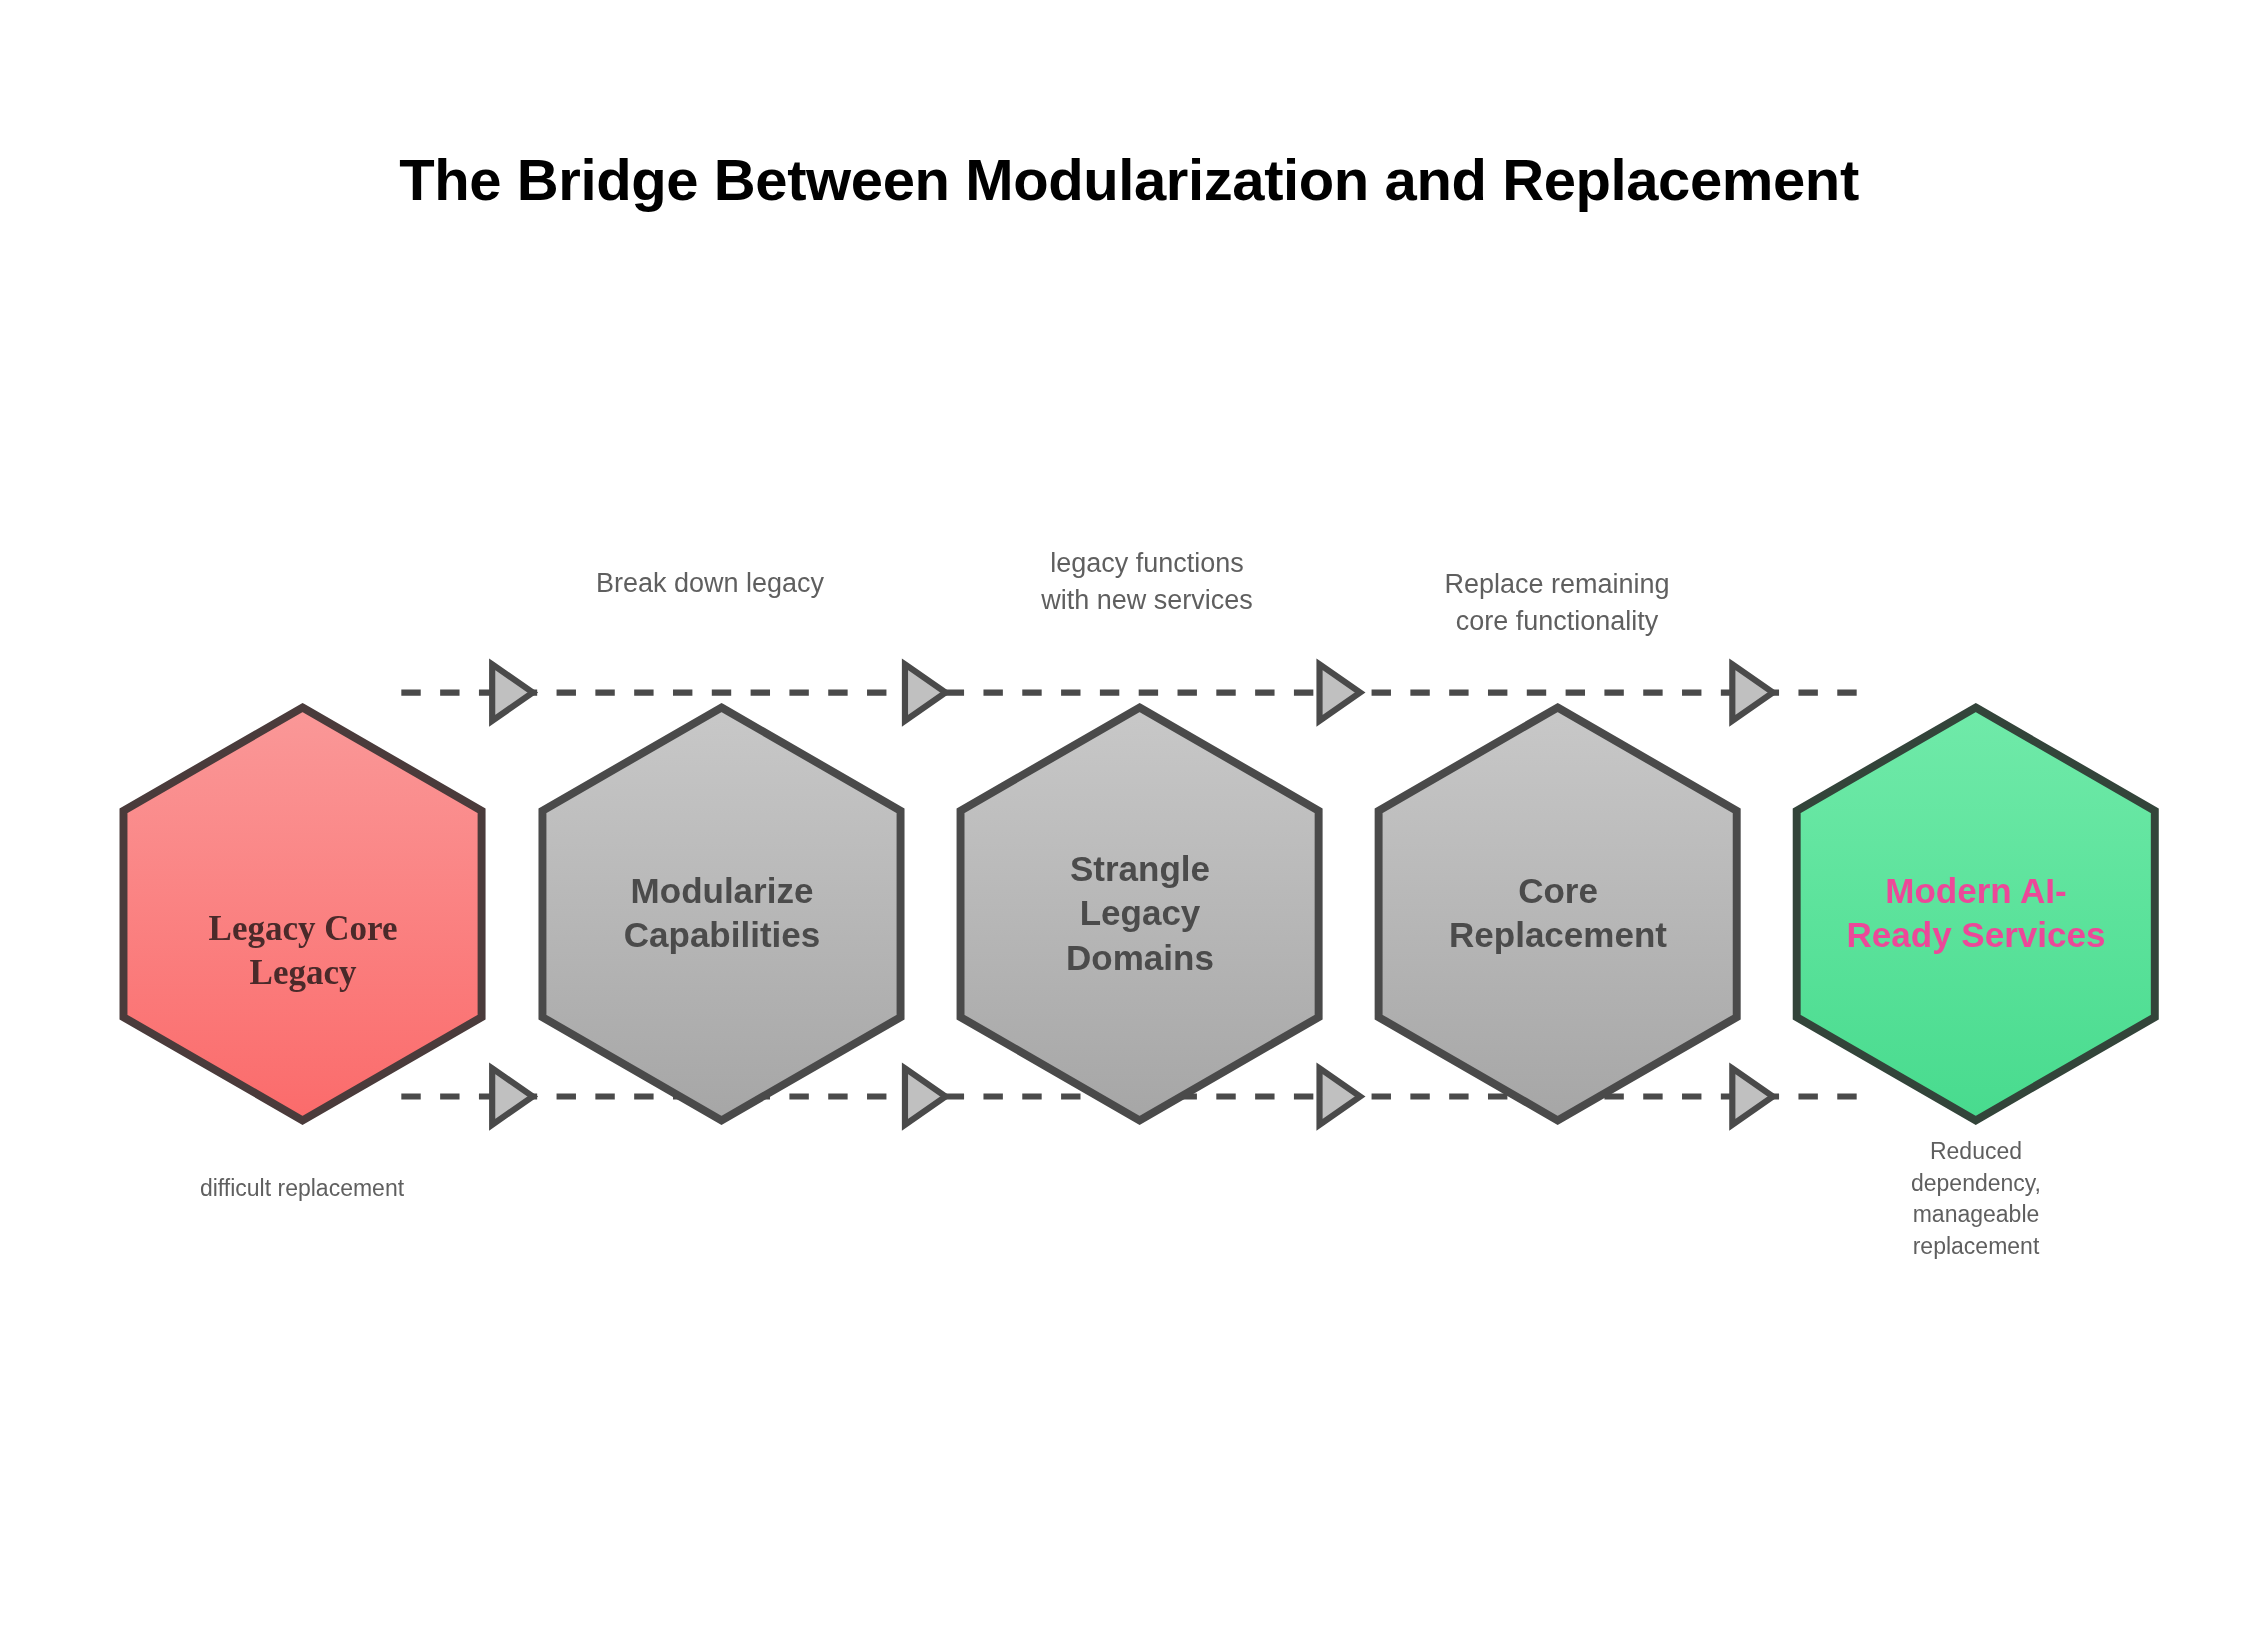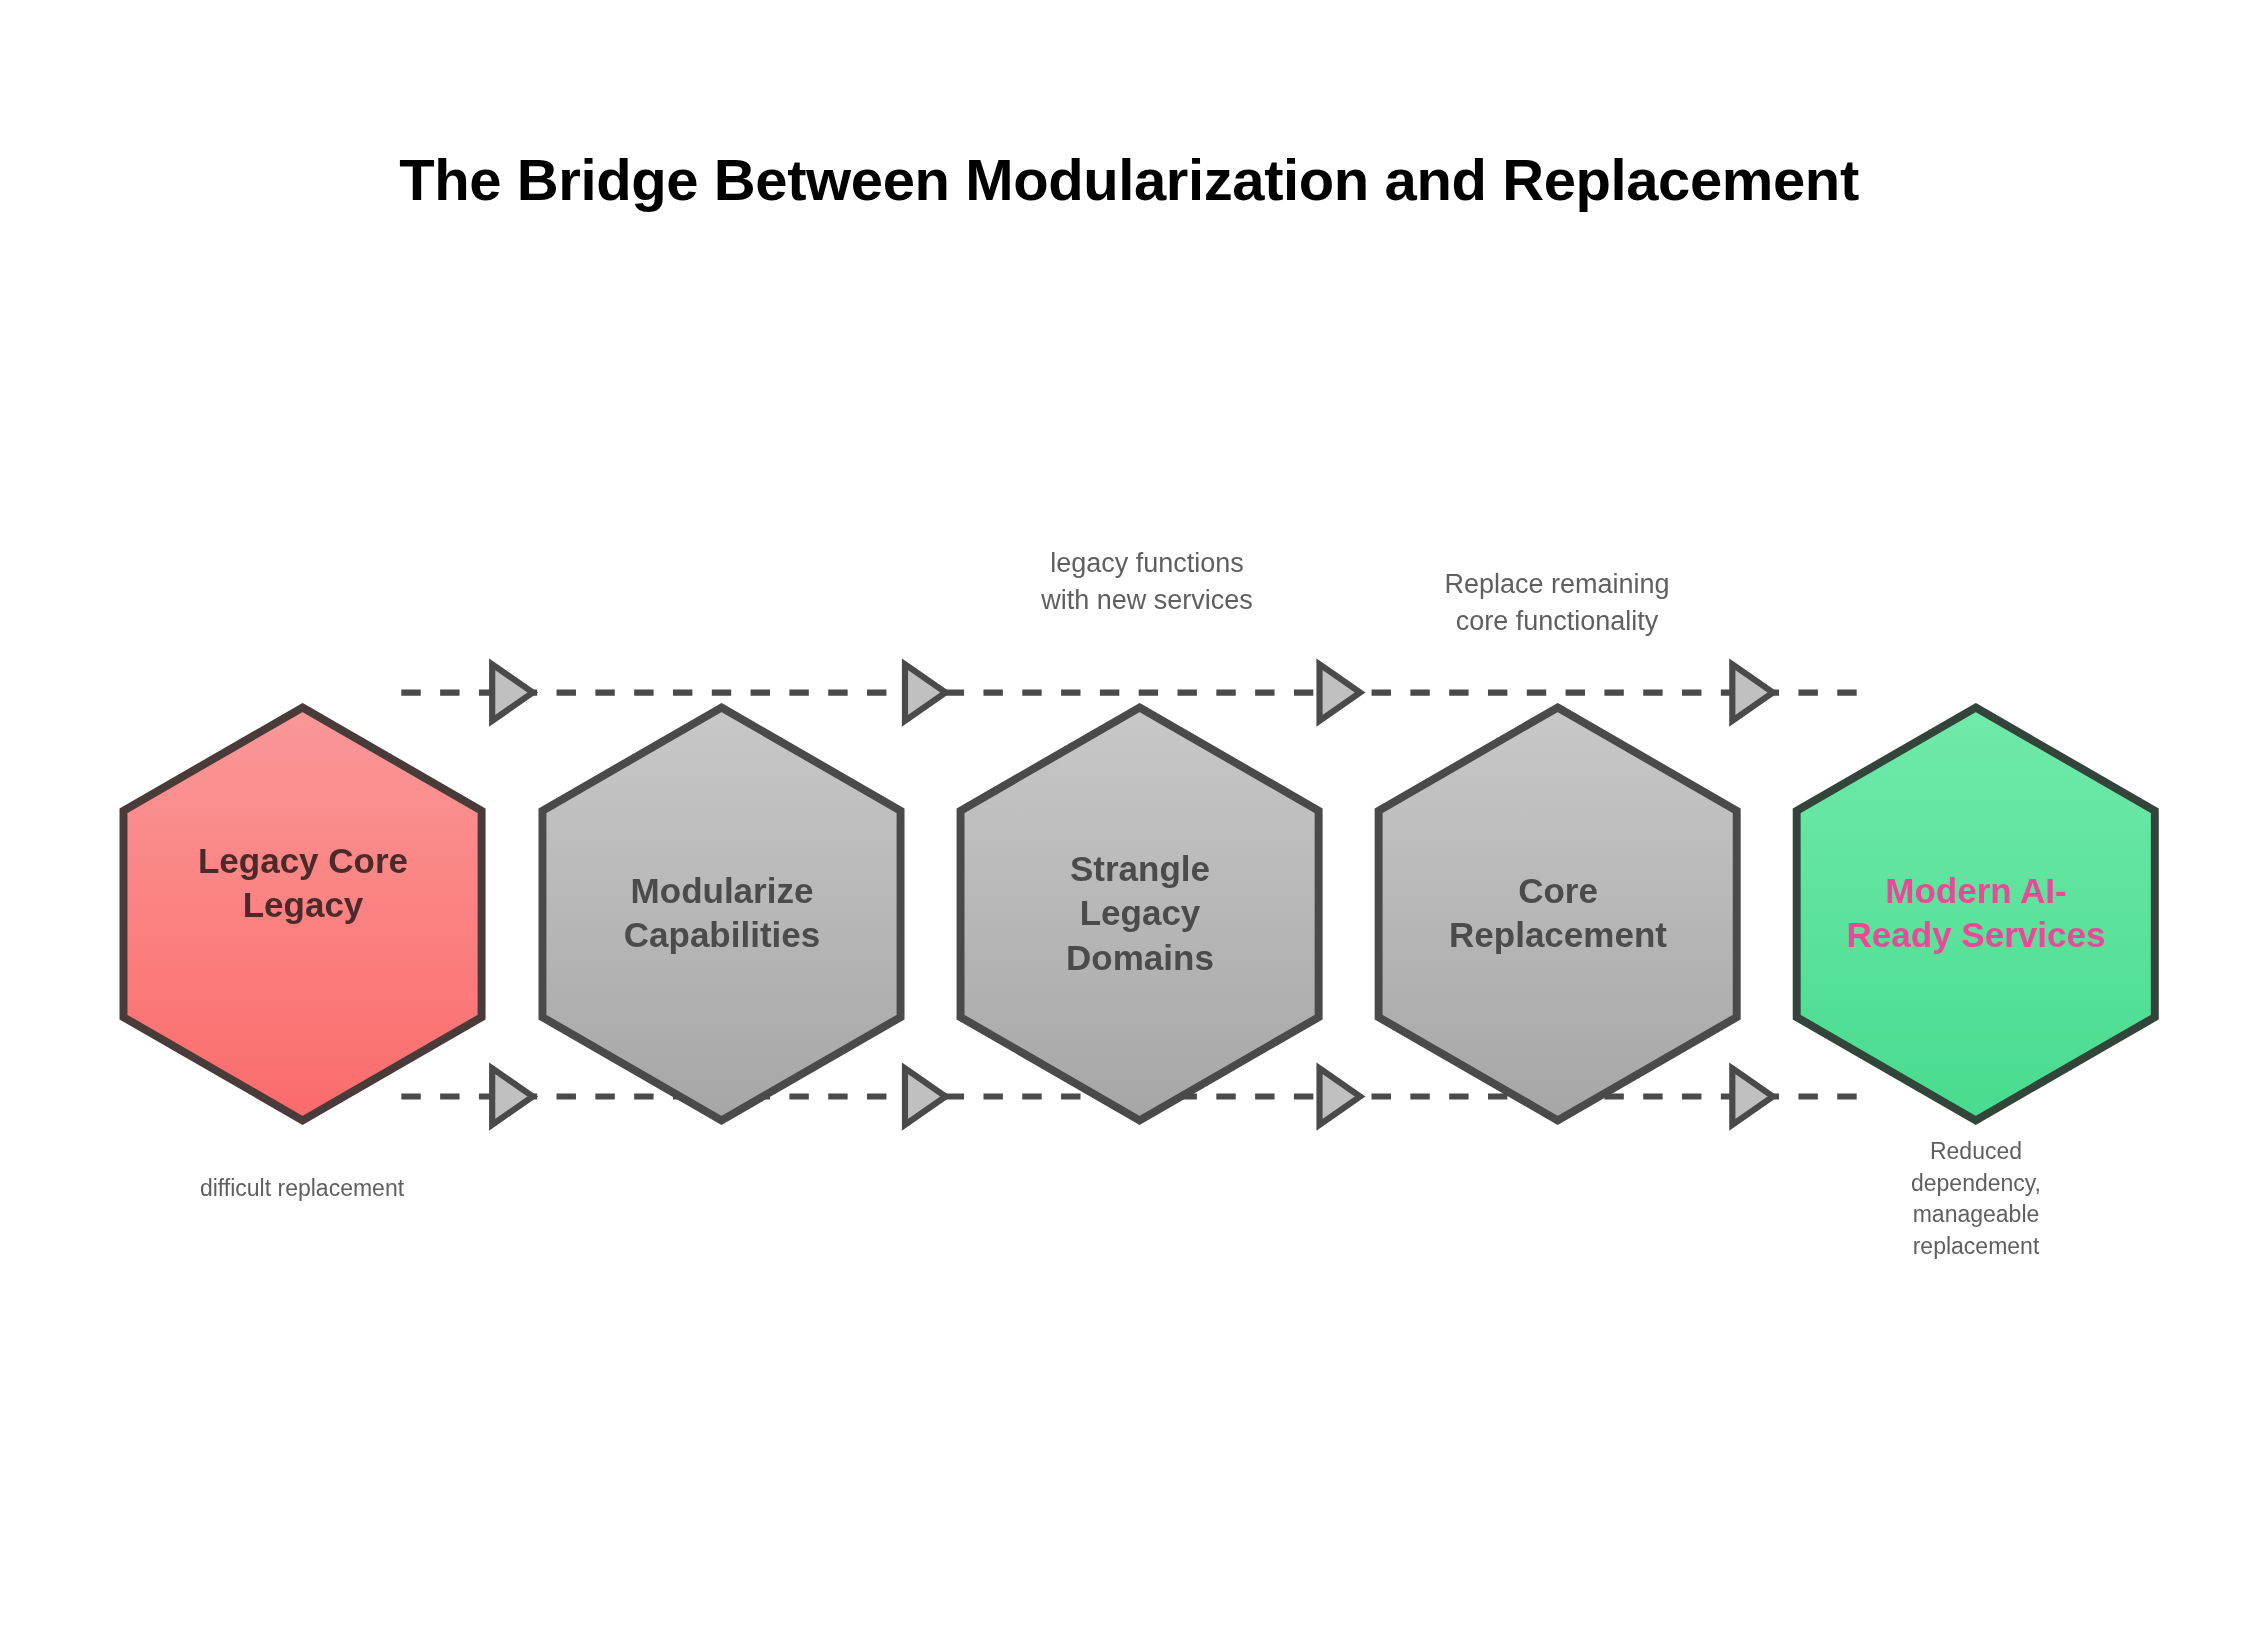--- a/index.html
+++ b/index.html
@@ -129,21 +129,21 @@
       <polygon points="1964,1211 2010,1243 1964,1275" fill="#c0c0c0" stroke="#4a4a4a" stroke-width="7" stroke-linejoin="miter"></polygon>
     </g>
 
     <polygon points="343,802 546,919 546,1153 343,1270 140,1153 140,919" fill="url(#grad-red)" stroke="#4a3b3b" stroke-width="9" stroke-linejoin="miter"></polygon>
     <polygon points="818,802 1021,919 1021,1153 818,1270 615,1153 615,919" fill="url(#grad-gray)" stroke="#4a4a4a" stroke-width="9" stroke-linejoin="miter"></polygon>
     <polygon points="1292,802 1495,919 1495,1153 1292,1270 1089,1153 1089,919" fill="url(#grad-gray)" stroke="#4a4a4a" stroke-width="9" stroke-linejoin="miter"></polygon>
     <polygon points="1766,802 1969,919 1969,1153 1766,1270 1563,1153 1563,919" fill="url(#grad-gray)" stroke="#4a4a4a" stroke-width="9" stroke-linejoin="miter"></polygon>
     <polygon points="2240,802 2443,919 2443,1153 2240,1270 2037,1153 2037,919" fill="url(#grad-green)" stroke="#33443a" stroke-width="9" stroke-linejoin="miter"></polygon>
   </svg>
 
-  <div class="hex-node" style="left:122px; top:685px;">
+  <div class="hex-node" style="left:122px; top:753px;font-family:Liberation Serif, serif;">
     <div class="hex-label dark-red">
       <div>Legacy Core</div>
       <div>Legacy</div>
     </div>
   </div>
 
   <div class="hex-node" style="left:541px; top:715px;">
     <div class="hex-label dark-gray">
       <div>Modularize</div>
       <div>Capabilities</div>
@@ -166,20 +166,21 @@
   </div>
 
   <div class="hex-node" style="left:1795px; top:715px;">
     <div class="hex-label dark-green">
       <div>Modern AI-</div>
       <div>Ready Services</div>
     </div>
   </div>
 
   <div class="edge-caption" style="left:507px; top:565px; width:406px;">
+    <div>Break down legacy</div>
   </div>
 
   <div class="edge-caption" style="left:944px; top:545px; width:406px;">
     <div>legacy functions</div>
     <div>with new services</div>
   </div>
 
   <div class="edge-caption" style="left:1354px; top:566px; width:406px;">
     <div>Replace remaining</div>
     <div>core functionality</div>

